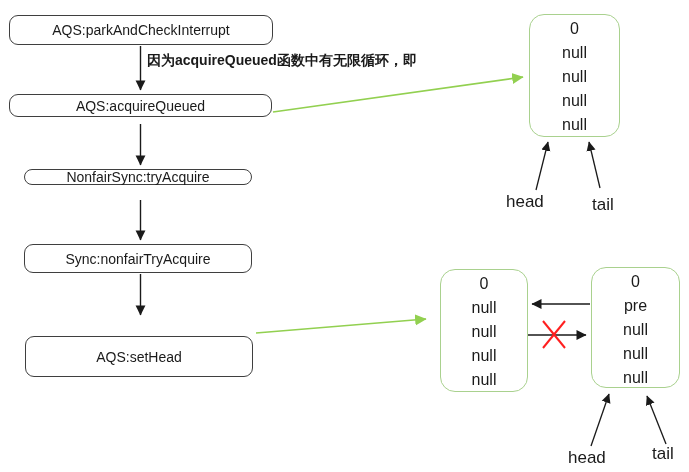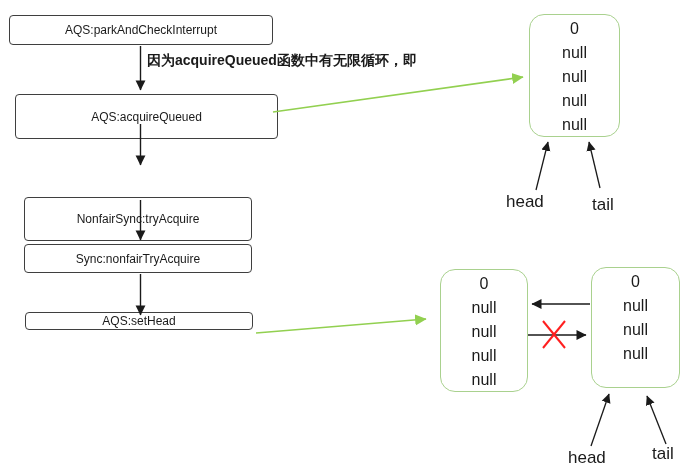--- a/index.html
+++ b/index.html
@@ -9,26 +9,26 @@
     height: 472px;
     background: #ffffff;
     font-family: "Liberation Sans", "DejaVu Sans", sans-serif;
     color: #1a1a1a;
     overflow: hidden;
   }
   .flow-box {
     position: absolute;
     box-sizing: border-box;
     border: 1.6px solid #3f3f3f;
-    border-radius: 4px;
+    border-radius: 9px;
     background: #ffffff;
     display: flex;
     align-items: center;
     justify-content: center;
-    font-size: 12px;
+    font-size: 14px;
     white-space: nowrap;
   }
   .annotation {
     position: absolute;
     left: 147px;
     top: 51px;
     font-size: 14px;
     line-height: 18px;
     white-space: nowrap;
     font-weight: bold;
@@ -58,27 +58,27 @@
     pointer-events: none;
   }
 </style>
 </head>
 <body>
 
 <div id="canvas">
 
   <div class="flow-box" style="left:9px; top:15px; width:264px; height:30px;">AQS:parkAndCheckInterrupt</div>
 
-  <div class="flow-box" style="left:15px; top:94px; width:263px; height:45px;">AQS:acquireQueued</div>
+  <div class="flow-box" style="left:9px; top:94px; width:263px; height:23px;">AQS:acquireQueued</div>
 
-  <div class="flow-box" style="left:24px; top:169px; width:228px; height:44px;margin-top:28px;">NonfairSync:tryAcquire</div>
+  <div class="flow-box" style="left:24px; top:169px; width:228px; height:16px;">NonfairSync:tryAcquire</div>
 
   <div class="flow-box" style="left:24px; top:244px; width:228px; height:29px;">Sync:nonfairTryAcquire</div>
 
-  <div class="flow-box" style="left:25px; top:312px; width:228px; height:18px;">AQS:setHead</div>
+  <div class="flow-box" style="left:25px; top:336px; width:228px; height:41px;">AQS:setHead</div>
 
   <div class="annotation">
     <div>因为acquireQueued函数中有无限循环，即</div>
   </div>
 
   <div class="queue-node" style="left:529px; top:14px; width:91px; height:123px;">
     <span>0</span>
     <span>null</span>
     <span>null</span>
     <span>null</span>
@@ -89,20 +89,21 @@
 
   <div class="queue-node" style="left:440px; top:269px; width:88px; height:123px;">
     <span>0</span>
     <span>null</span>
     <span>null</span>
     <span>null</span>
     <span>null</span>
   </div>
   <div class="queue-node" style="left:591px; top:267px; width:89px; height:121px;">
     <span>0</span>
+    <span>pre</span>
     <span>null</span>
     <span>null</span>
     <span>null</span>
   </div>
   <div class="ptr-label" style="left:568px; top:448px;">head</div>
   <div class="ptr-label" style="left:652px; top:444px;">tail</div>
 
   <svg id="arrow-layer" viewBox="0 0 689 472" xmlns="http://www.w3.org/2000/svg">
     <defs>
       <marker id="ah-black" viewBox="0 0 10 10" refX="8.5" refY="5" markerWidth="8" markerHeight="8" orient="auto">

